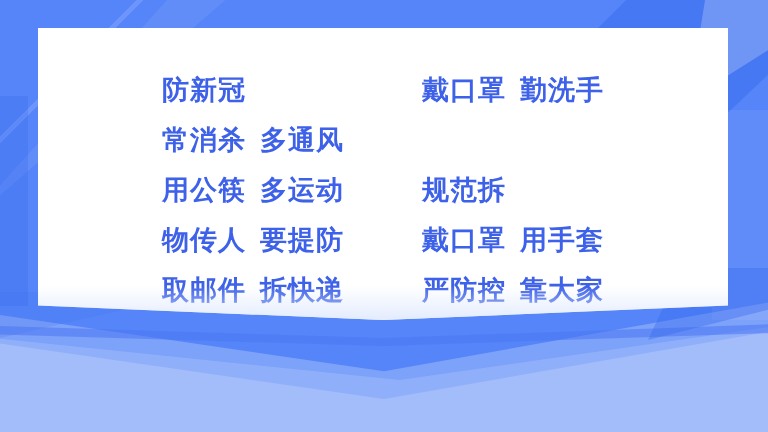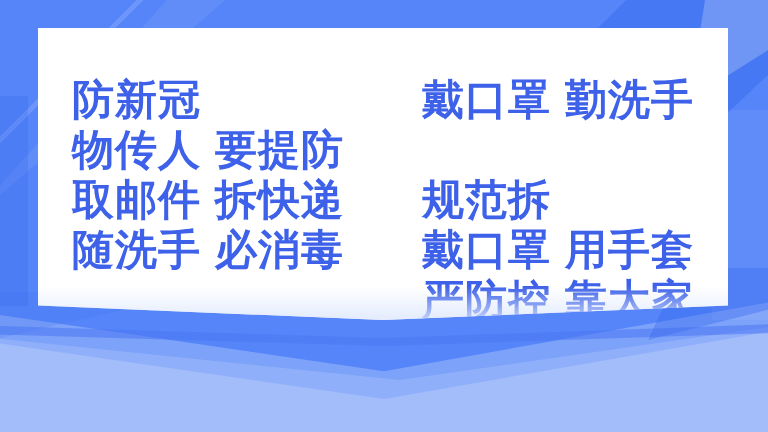--- a/index.html
+++ b/index.html
@@ -111,21 +111,21 @@
     display:flex;
     justify-content:center;
     gap:78px;
   }
   .slogan-column { display:flex; flex-direction:column; }
   .slogan-line {
     display:flex;
     align-items:baseline;
     height:50px;
     color:#3d61e8;
-    font-size:42px;
+    font-size:27px;
     font-weight:bold;
     letter-spacing:1px;
     white-space:nowrap;
     font-family:"DejaVu Sans","Liberation Sans",sans-serif;
   }
   .phrase-a { margin-right:14px; }
   .phrase-b { }
 </style>
 </head>
 <body>
@@ -148,20 +148,28 @@
   <div class="bg-layer deco-fold-br"></div>
 
   <div id="card">
     <div id="slogan-grid">
 
       <div class="slogan-column">
         <div class="slogan-line">
           <span class="phrase-a">防新冠</span>
         </div>
         <div class="slogan-line">
+          <span class="phrase-a">常消杀</span>
+          <span class="phrase-b">多通风</span>
+        </div>
+        <div class="slogan-line">
+          <span class="phrase-a">用公筷</span>
+          <span class="phrase-b">多运动</span>
+        </div>
+        <div class="slogan-line">
           <span class="phrase-a">物传人</span>
           <span class="phrase-b">要提防</span>
         </div>
         <div class="slogan-line">
           <span class="phrase-a">取邮件</span>
           <span class="phrase-b">拆快递</span>
         </div>
         <div class="slogan-line">
           <span class="phrase-a">随洗手</span>
           <span class="phrase-b">必消毒</span>

